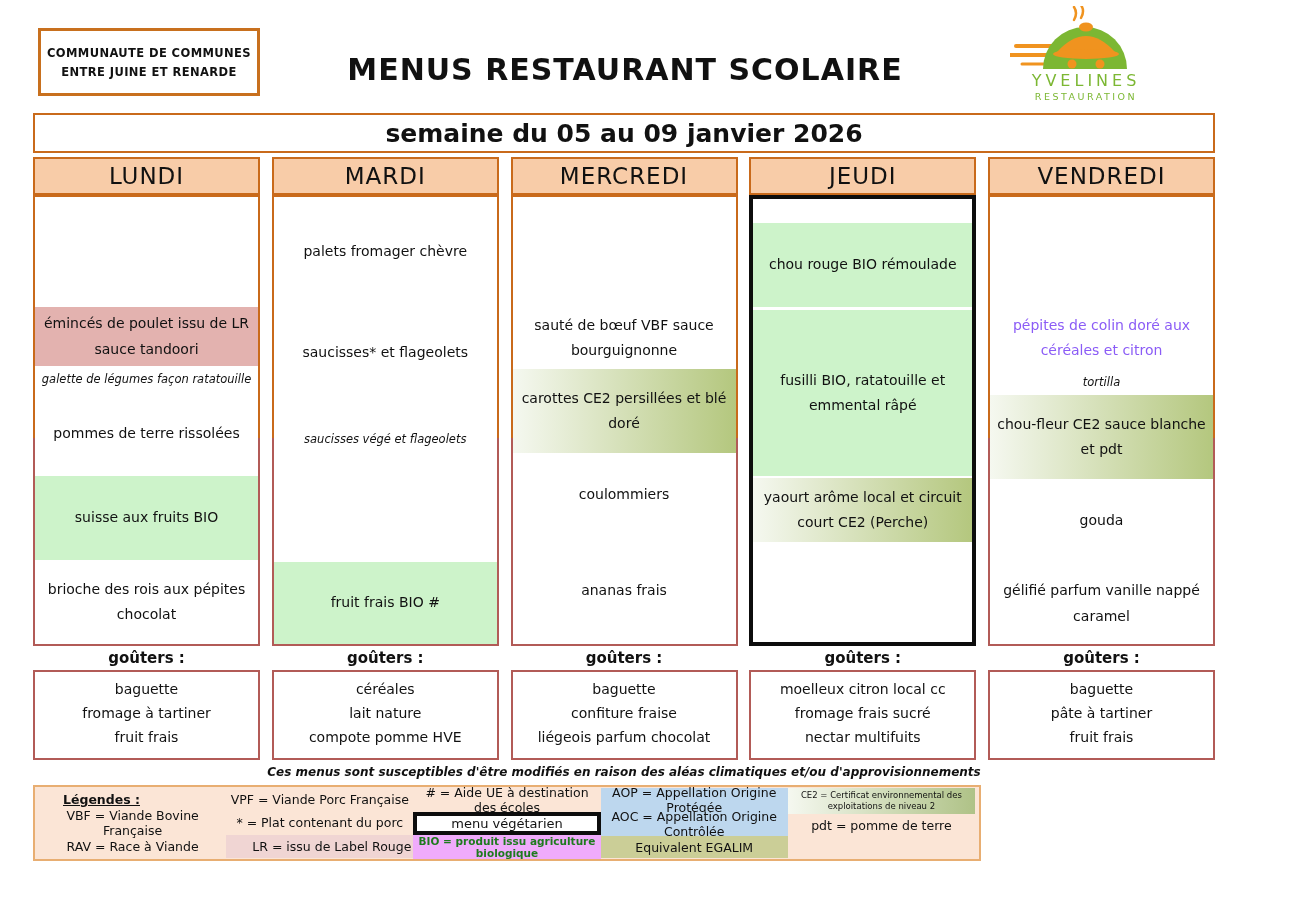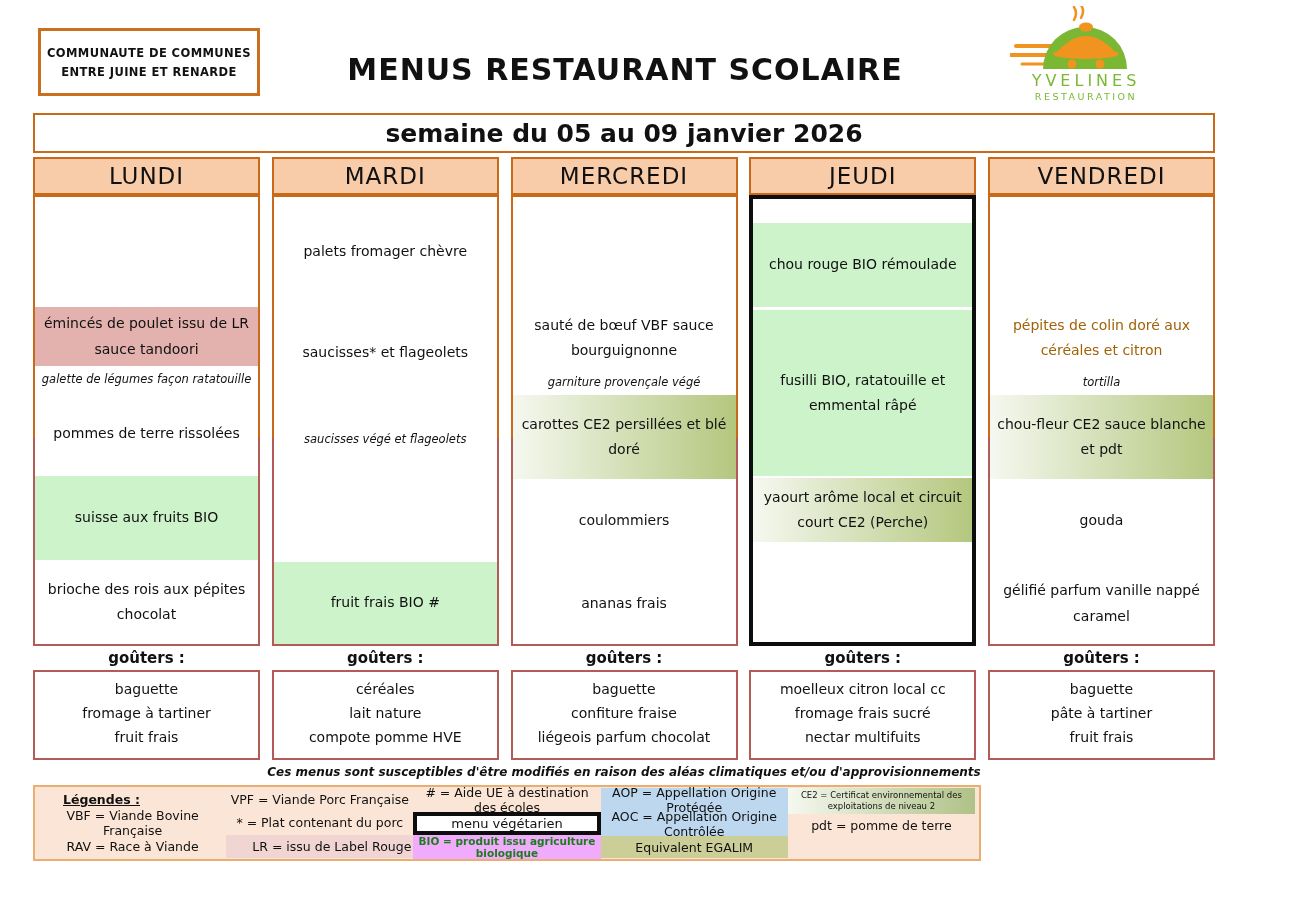--- a/index.html
+++ b/index.html
@@ -42,21 +42,21 @@
     border:2px solid; border-image:linear-gradient(180deg,#C96A1B 0 54%,#B25B57 54% 100%) 1;
     display:flex; flex-direction:column;
   }
   .day-main.vege-border { border:4px solid #0d0d0d; border-image:none; }
   .cell {
     display:flex; align-items:center; justify-content:center; text-align:center;
     font-size:14px; line-height:1.8; padding:0 6px;
   }
   .bold { font-weight:normal; }
   .italic { font-style:italic; font-size:11.5px; line-height:1.4; }
-  .txt-blue { color:#a16207; }
+  .txt-blue { color:#8b5cf6; }
   .bg-pink { background:#E3B2AF; }
   .bg-green { background:#CDF3CA; }
   .bg-grad { background:linear-gradient(90deg,#F5F8F0 0%,#B4C77E 100%); }
   .spacer { flex:0 0 auto; }
   .fill { flex:1 1 auto; }
   
   .gouter-label {
     height:20px; margin-top:2px; display:flex; align-items:center; justify-content:center;
     font-size:15px; font-weight:bold;
   }
@@ -159,21 +159,20 @@
         <div class="gouter-line">lait nature</div>
         <div class="gouter-line">compote pomme HVE</div>
       </div>
     </div>
 
     <div class="day-col">
       <div class="day-header">MERCREDI</div>
       <div class="day-main">
         <div class="spacer" style="height:110px"></div>
         <div class="cell" style="height:62px">sauté de bœuf VBF sauce bourguignonne</div>
-        <div class="cell italic" style="height:26px">garniture provençale végé</div>
         <div class="cell bg-grad" style="height:84px">carottes CE2 persillées et blé doré</div>
         <div class="cell" style="height:84px">coulommiers</div>
         <div class="cell fill">ananas frais</div>
       </div>
       <div class="gouter-label">goûters :</div>
       <div class="gouter-box">
         <div class="gouter-line">baguette</div>
         <div class="gouter-line">confiture fraise</div>
         <div class="gouter-line">liégeois parfum chocolat</div>
       </div>

